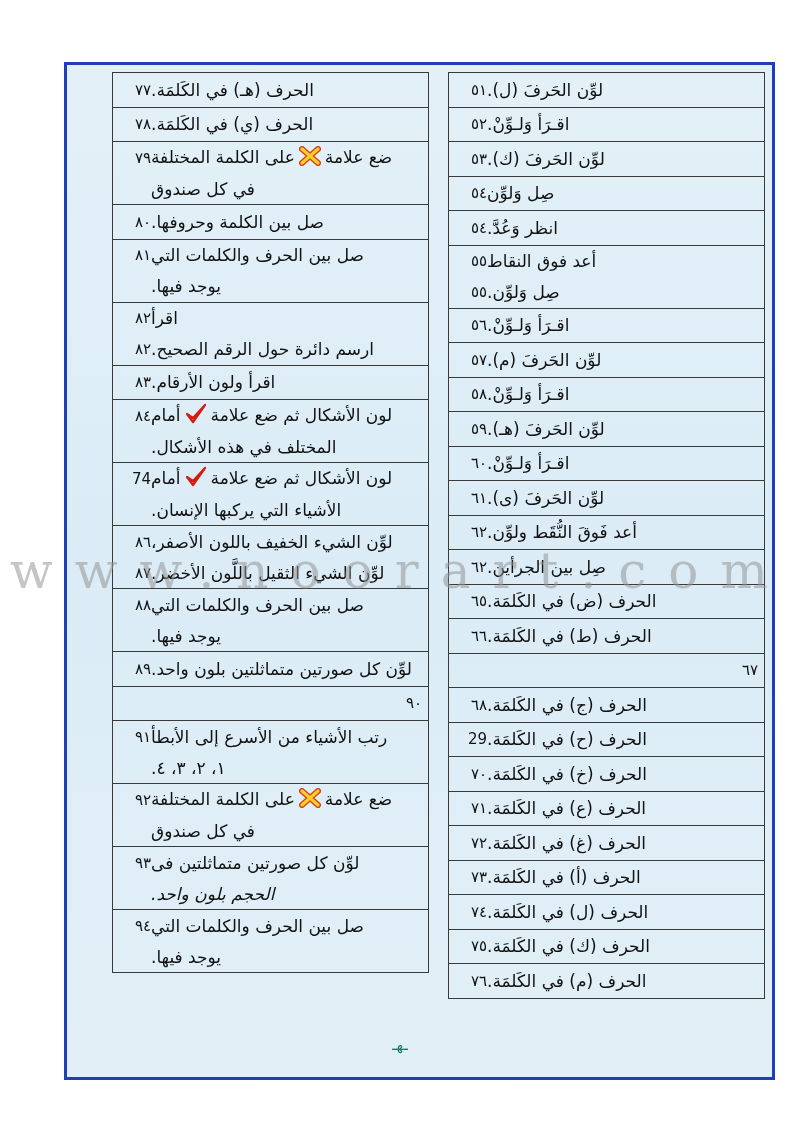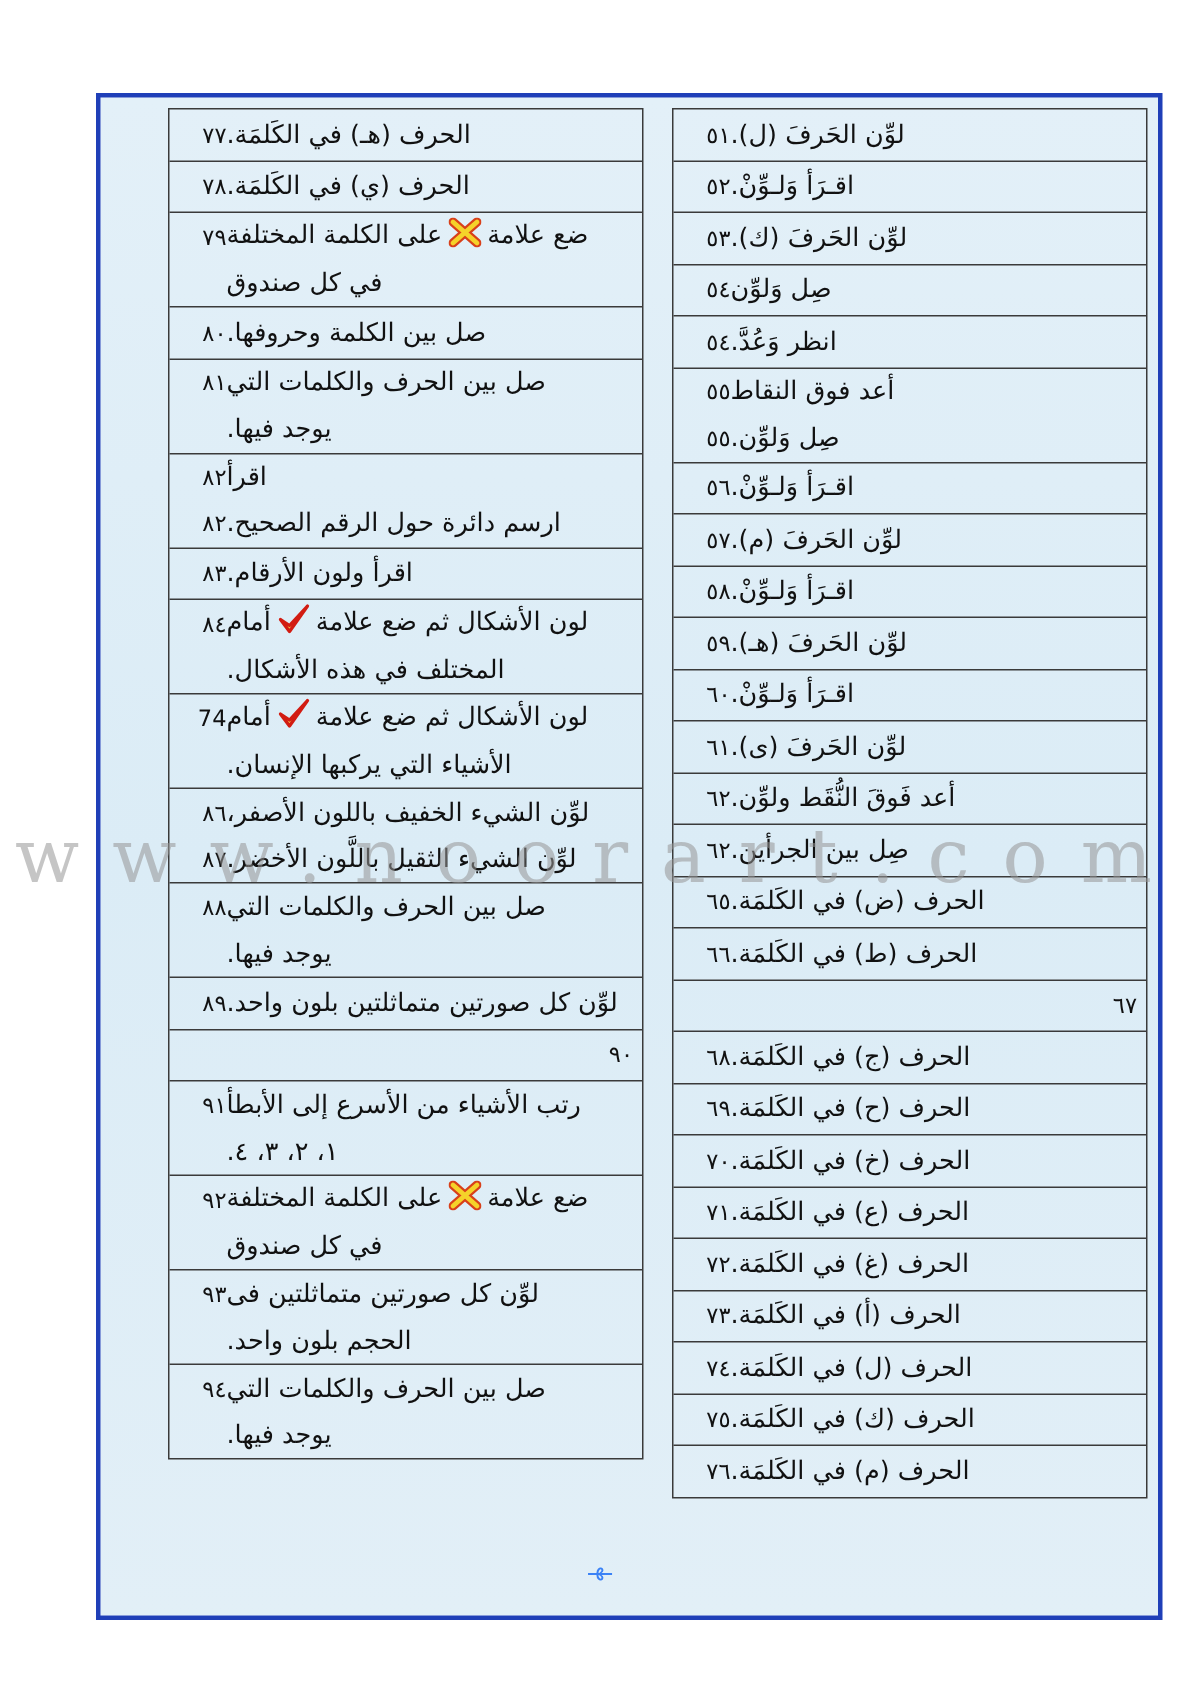--- a/index.html
+++ b/index.html
@@ -44,21 +44,21 @@
     font-size: 15px; color: #111;
     direction: ltr;
     font-family: "DejaVu Sans", sans-serif;
   }
   .num.empty { visibility: hidden; }
   .icon-x, .icon-check {
     display: inline-block; vertical-align: middle; margin: 0 4px;
   }
   .page-num {
     position: absolute; top: 1036px; left: 0; width: 800px;
-    text-align: center; font-size: 15px; color: #3b82f6;
+    text-align: center; font-size: 15px; color: #0f766e;
     font-family: "DejaVu Sans", sans-serif;
     direction: rtl;
   }
   .watermark {
     position: absolute; top: 542px; left: 10px; width: 790px;
     font-family: "DejaVu Serif", serif;
     font-size: 50px; letter-spacing: 22px;
     color: rgba(150,150,150,0.55);
     white-space: nowrap; pointer-events: none;
     direction: ltr;
@@ -177,21 +177,21 @@
     </div>
     <div class="row">
       <div class="line" style="height: 33.5px;">
         <span class="text">الحرف (ج) في الكَلمَة.</span>
         <span class="num">٦٨</span>
       </div>
     </div>
     <div class="row">
       <div class="line" style="height: 33.5px;">
         <span class="text">الحرف (ح) في الكَلمَة.</span>
-        <span class="num">٦٩</span>
+        <span class="num">29</span>
       </div>
     </div>
     <div class="row">
       <div class="line" style="height: 33.5px;">
         <span class="text">الحرف (خ) في الكَلمَة.</span>
         <span class="num">٧٠</span>
       </div>
     </div>
     <div class="row">
       <div class="line" style="height: 33.5px;">
@@ -364,21 +364,21 @@
       <div class="line" style="height: 31px;">
         <span class="text">في كل صندوق</span>
         <span class="num empty"></span>
       </div>
     </div>
     <div class="row">
       <div class="line" style="height: 31px;">
         <span class="text">لوِّن كل صورتين متماثلتين فى</span>
         <span class="num">٩٣</span>
       </div>
-      <div class="line" style="height: 31px;">
+      <div class="line" style="height: 31px; font-style: italic;">
         <span class="text">الحجم بلون واحد.</span>
         <span class="num empty"></span>
       </div>
     </div>
     <div class="row">
       <div class="line" style="height: 31px;">
         <span class="text">صل بين الحرف والكلمات التي</span>
         <span class="num">٩٤</span>
       </div>
       <div class="line" style="height: 31px;">

